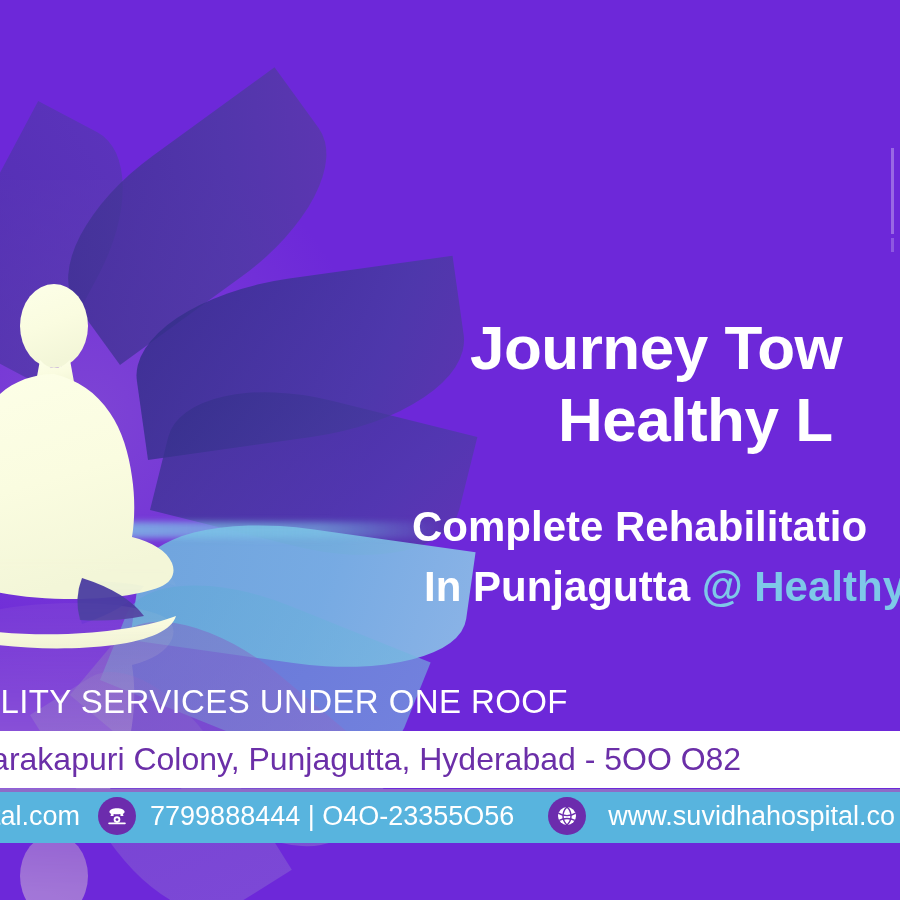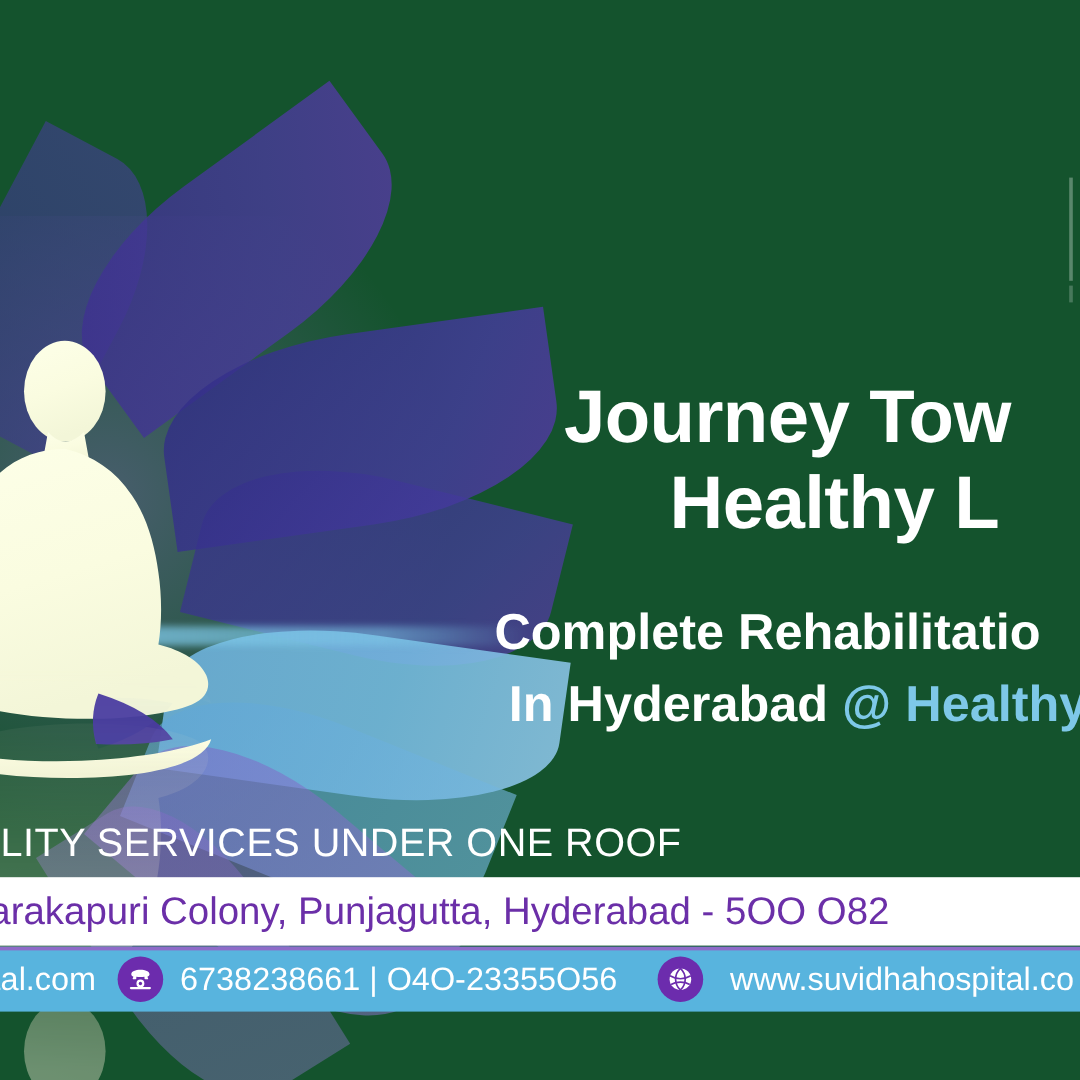--- a/index.html
+++ b/index.html
@@ -5,21 +5,21 @@
   html, body {
     margin: 0;
     padding: 0;
     background: #ffffff;
   }
   #banner {
     position: relative;
     width: 900px;
     height: 900px;
     overflow: hidden;
-    background: #14532d;
+    background: #6d28d9;
     font-family: "Liberation Sans", sans-serif;
     -webkit-font-smoothing: antialiased;
   }
 
   
   .art-layer {
     position: absolute;
     inset: 0;
     overflow: hidden;
     pointer-events: none;
@@ -336,41 +336,41 @@
     </div>
   </div>
 
   <div class="headline">
     <div class="line-1">Journey Tow</div>
     <div class="line-2">Healthy L</div>
   </div>
 
   <div class="subhead">
     <div class="line-1">Complete Rehabilitatio</div>
-    <div class="line-2"><span>In Hyderabad </span><span class="accent-blue">@ Healthy</span></div>
+    <div class="line-2"><span>In Punjagutta </span><span class="accent-blue">@ Healthy</span></div>
   </div>
 
   <div class="tagline">ALITY SERVICES UNDER ONE ROOF</div>
 
   <div class="address-bar">
     <div class="address-text">warakapuri Colony, Punjagutta, Hyderabad - 5OO O82</div>
   </div>
 
   <div class="contact-bar">
     <span class="contact-text contact-email">pital.com</span>
 
     <span class="badge badge-phone">
       <svg width="24" height="24" viewBox="0 0 24 24" fill="#FFFFFF">
         <path d="M12 4.2c-4.1 0-7.6 1.5-7.6 3.6 0 .9.7 1.6 1.8 2.2l-.6 1.2c-.2.4.1.9.6.9h1.7c.4 0 .7-.3.7-.7V9.9c1 .2 2.2.3 3.4.3s2.4-.1 3.4-.3v1.5c0 .4.3.7.7.7h1.7c.5 0 .8-.5.6-.9l-.6-1.2c1.1-.6 1.8-1.3 1.8-2.2 0-2.1-3.5-3.6-7.6-3.6z"></path>
         <circle cx="12" cy="15.6" r="3.3"></circle>
         <circle cx="12" cy="15.6" r="1.4" fill="#6C2CAD"></circle>
         <rect x="3.2" y="18.4" width="17.6" height="1.9" rx=".95"></rect>
       </svg>
     </span>
-    <span class="contact-text contact-phone">6738238661 | O4O-23355O56</span>
+    <span class="contact-text contact-phone">7799888444 | O4O-23355O56</span>
 
     <span class="badge badge-web">
       <svg width="24" height="24" viewBox="0 0 24 24">
         <circle cx="12" cy="12" r="9" fill="#FFFFFF"></circle>
         <path d="M12 3c-2.6 2.4-4 5.5-4 9s1.4 6.6 4 9c2.6-2.4 4-5.5 4-9S14.6 5.4 12 3z" fill="none" stroke="#6C2CAD" stroke-width="1.4"></path>
         <path d="M3.3 9.2c2.6 1.6 5.5 2.4 8.7 2.4s6.1-.8 8.7-2.4" fill="none" stroke="#6C2CAD" stroke-width="1.4"></path>
         <path d="M4.2 16.4c2.2-1.2 4.8-1.9 7.8-1.9s5.6.7 7.8 1.9" fill="none" stroke="#6C2CAD" stroke-width="1.4"></path>
       </svg>
     </span>
     <span class="contact-text contact-web">www.suvidhahospital.co</span>

